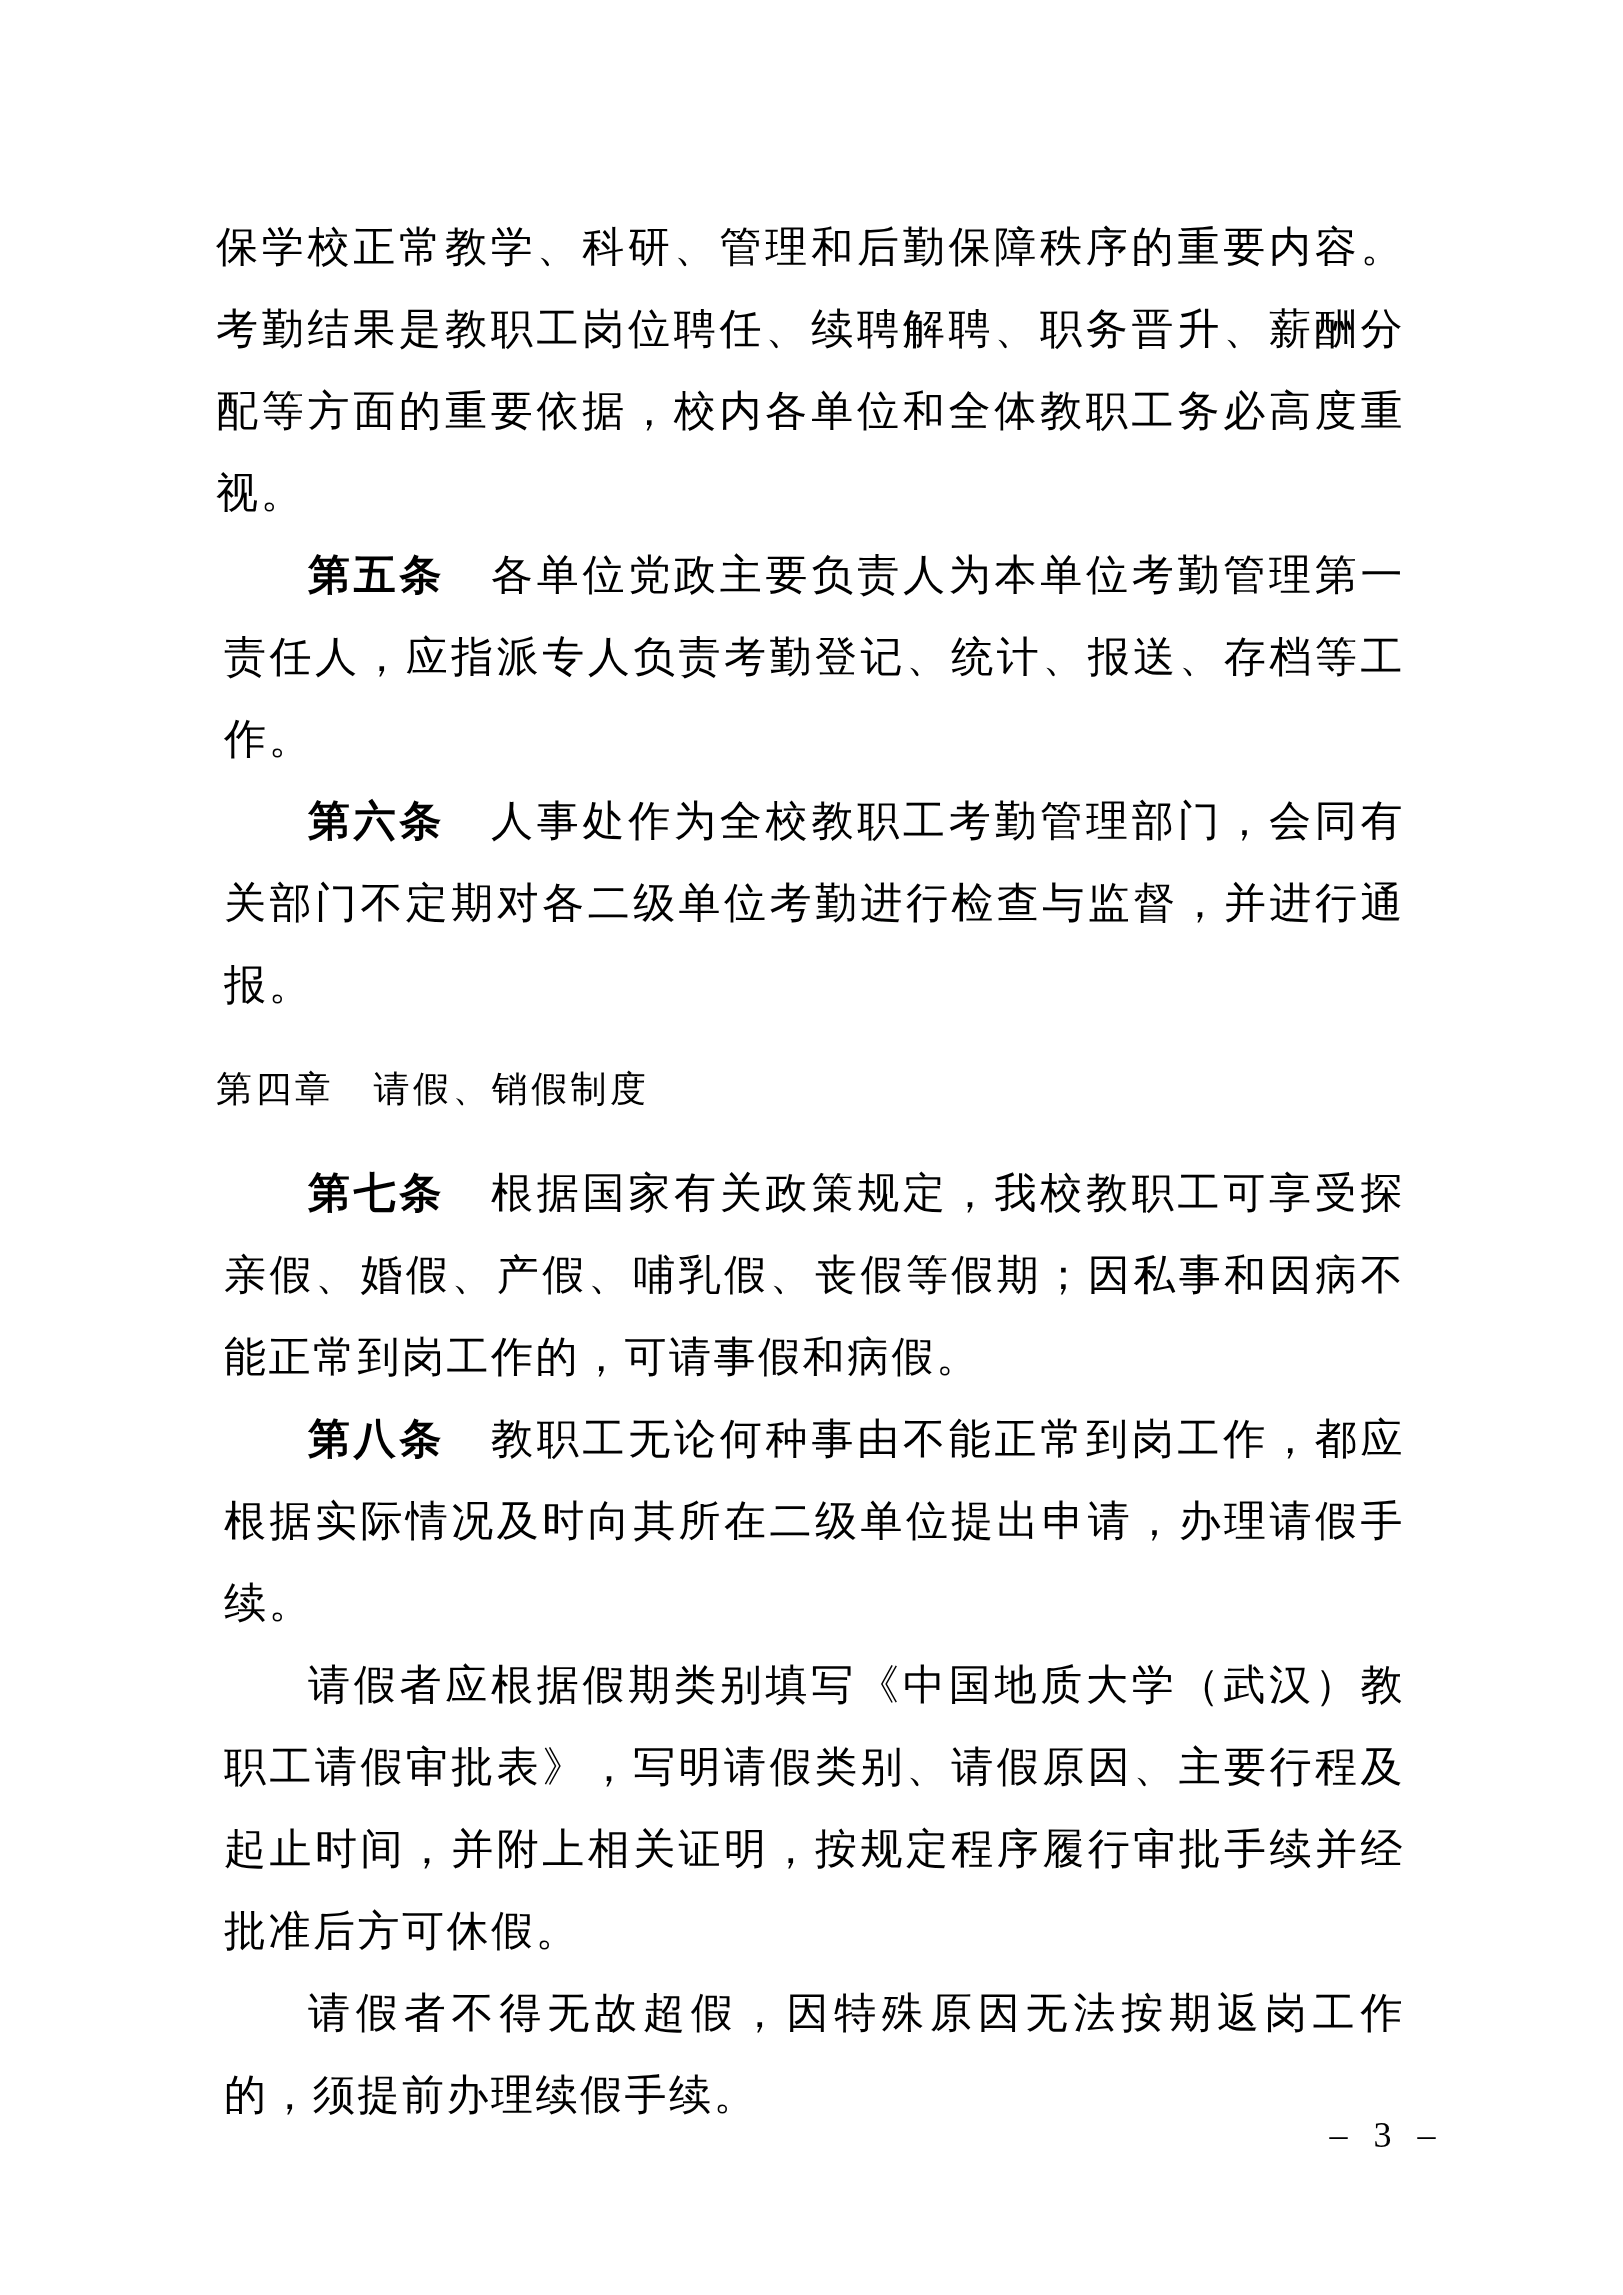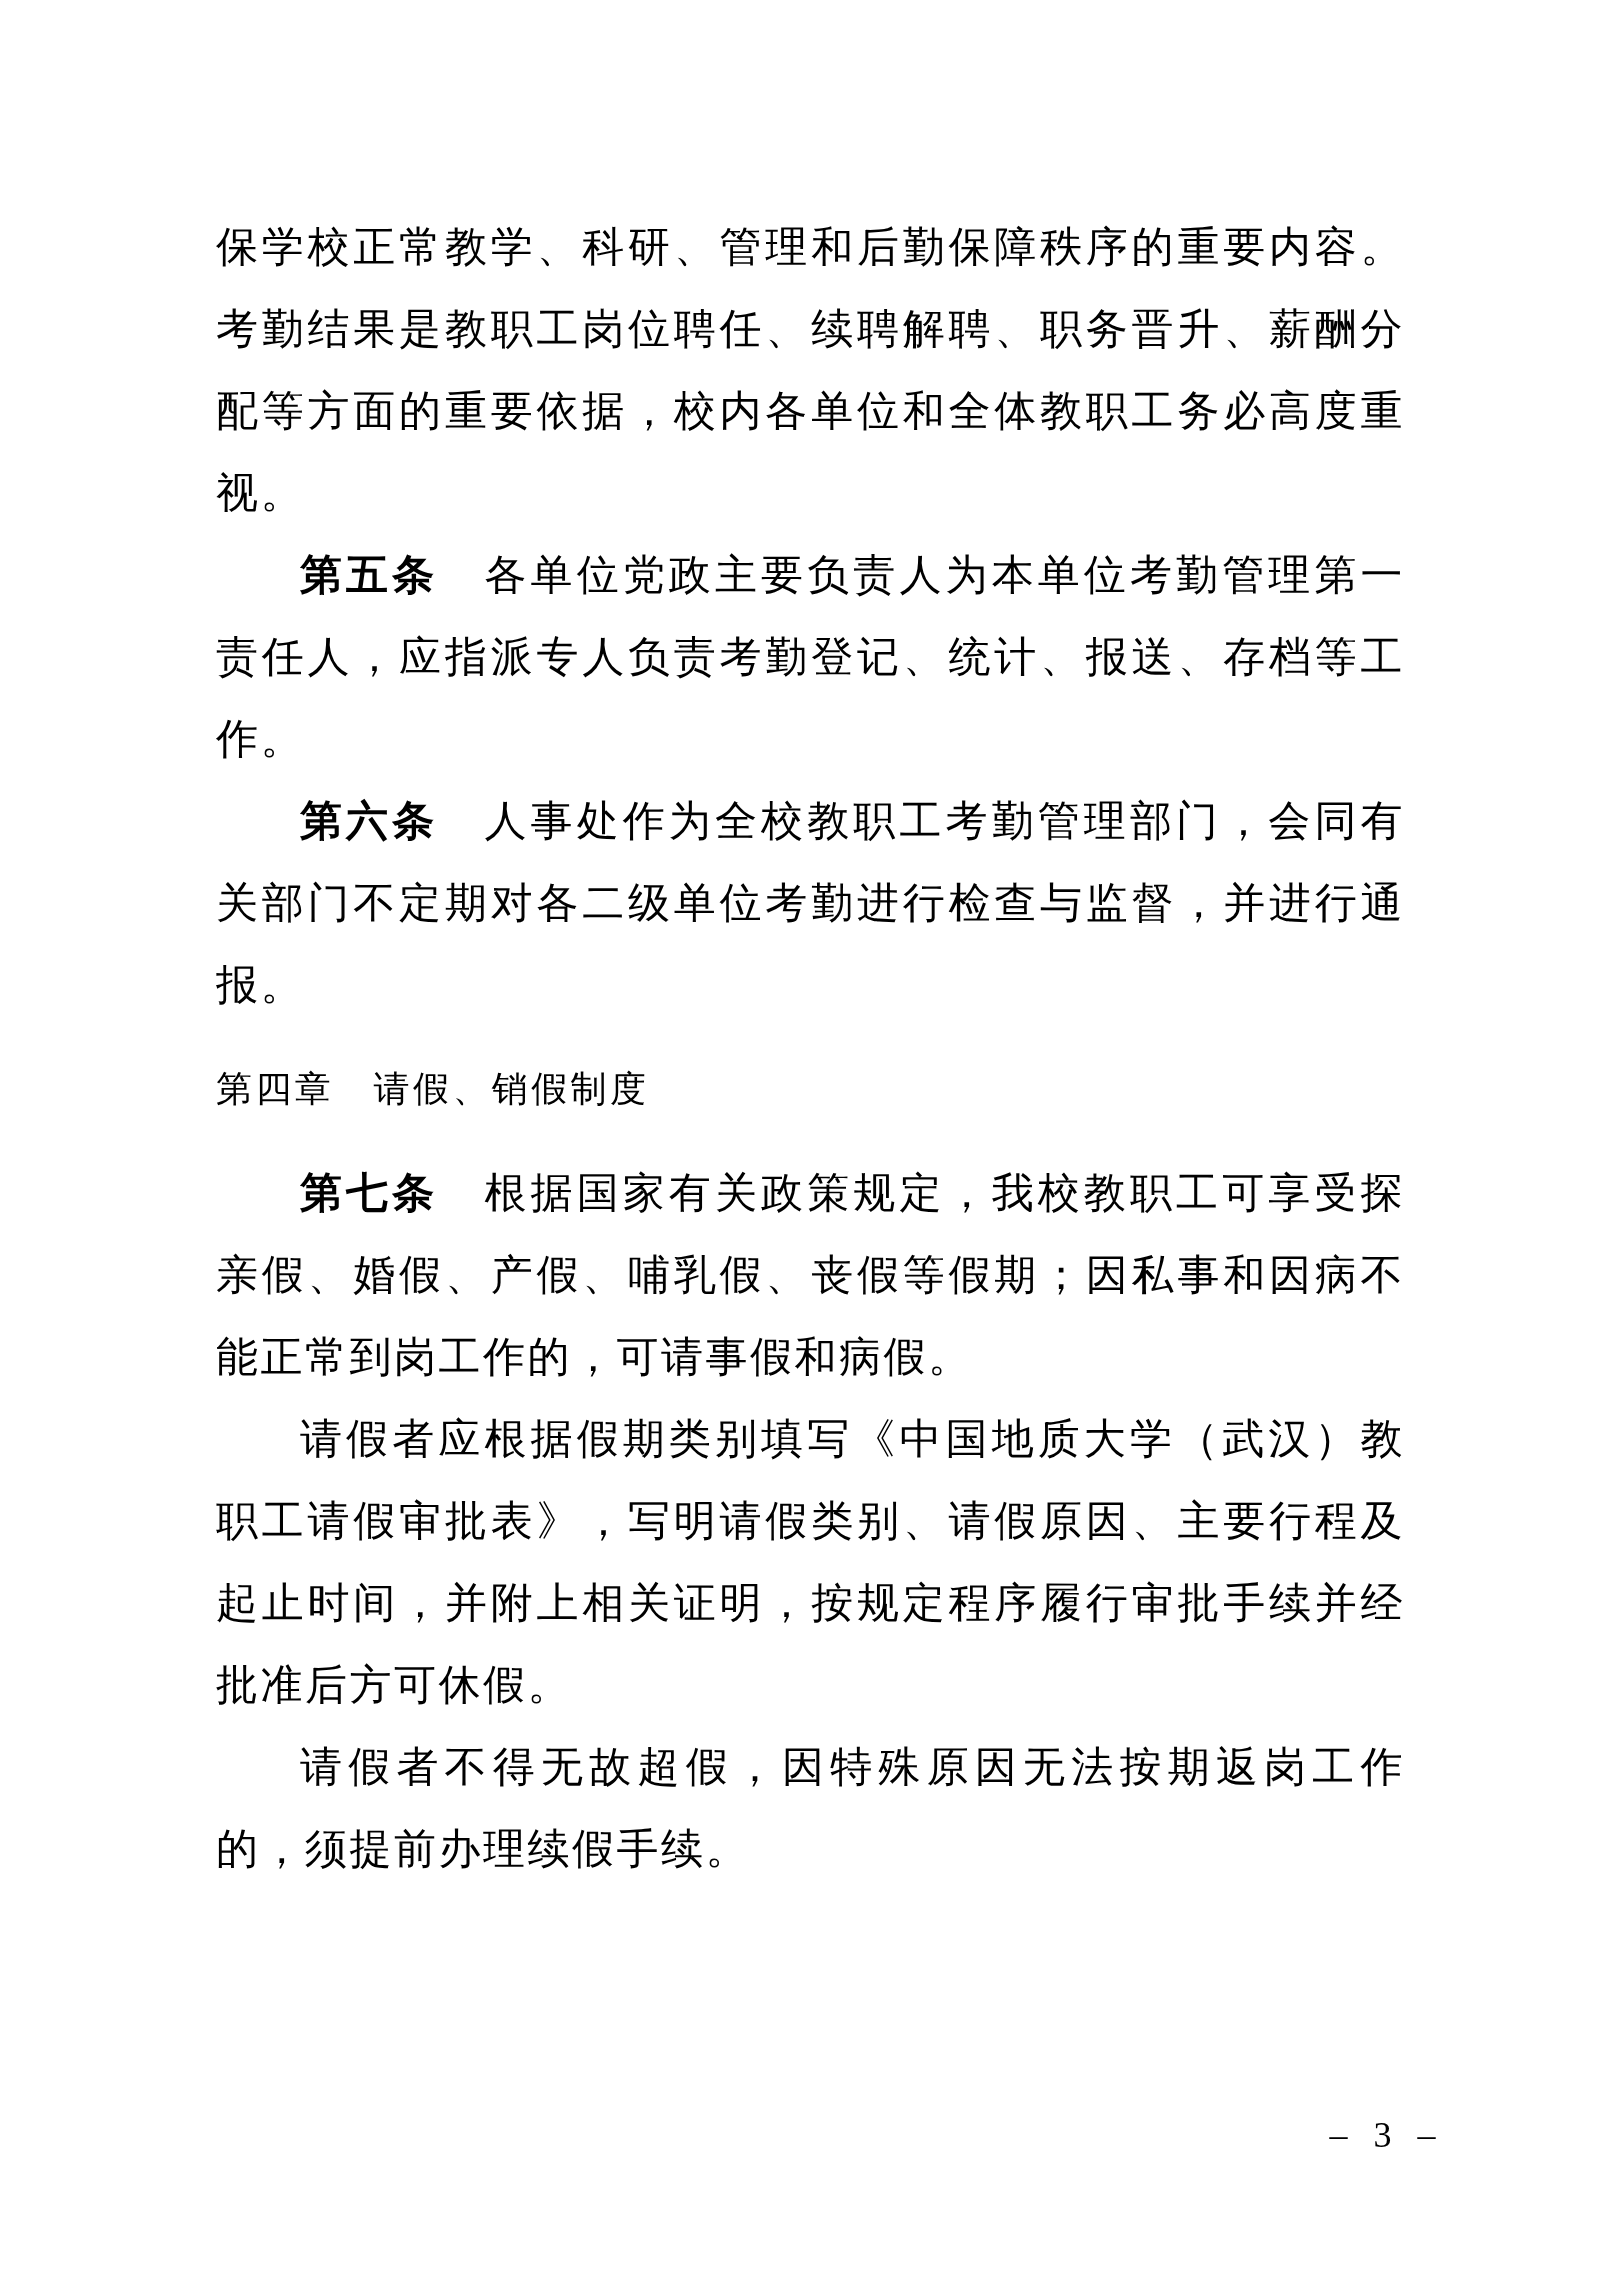--- a/index.html
+++ b/index.html
@@ -23,21 +23,21 @@
     line-height: 82px;
     letter-spacing: 2.5px;
     text-align: justify;
     text-justify: inter-character;
   }
   .para {
     margin: 0;
     padding: 0;
     text-indent: 0;
   }
-  .para.indent { text-indent: 2em; }
+  .para.indent { text-indent: 2em; margin-left: 8px; }
   .lead { font-weight: bold; }
   .chapter-heading {
     margin: 22px 0;
     padding: 0;
     font-family: "Liberation Sans", "DejaVu Sans", sans-serif;
     font-weight: normal;
     font-size: 36px;
     line-height: 82px;
     letter-spacing: 3.4px;
     text-align: left;
@@ -56,18 +56,19 @@
 </head>
 <body>
 
 <div class="page">
   <div class="body-text" id="paragraphs">
       <p class="para"><span>保学校正常教学、科研、管理和后勤保障秩序的重要内容。考勤结果是教职工岗位聘任、续聘解聘、职务晋升、薪酬分配等方面的重要依据，校内各单位和全体教职工务必高度重视。</span></p>
       <p class="para indent"><b class="lead">第五条</b><span>　各单位党政主要负责人为本单位考勤管理第一责任人，应指派专人负责考勤登记、统计、报送、存档等工作。</span></p>
       <p class="para indent"><b class="lead">第六条</b><span>　人事处作为全校教职工考勤管理部门，会同有关部门不定期对各二级单位考勤进行检查与监督，并进行通报。</span></p>
       <h2 class="chapter-heading">第四章　请假、销假制度</h2>
       <p class="para indent"><b class="lead">第七条</b><span>　根据国家有关政策规定，我校教职工可享受探亲假、婚假、产假、哺乳假、丧假等假期；因私事和因病不能正常到岗工作的，可请事假和病假。</span></p>
+      <p class="para indent"><b class="lead">第八条</b><span>　教职工无论何种事由不能正常到岗工作，都应根据实际情况及时向其所在二级单位提出申请，办理请假手续。</span></p>
       <p class="para indent"><span>请假者应根据假期类别填写《中国地质大学（武汉）教职工请假审批表》，写明请假类别、请假原因、主要行程及起止时间，并附上相关证明，按规定程序履行审批手续并经批准后方可休假。</span></p>
       <p class="para indent"><span>请假者不得无故超假，因特殊原因无法按期返岗工作的，须提前办理续假手续。</span></p>
     </div>
   <div class="page-number">– 3 –</div>
 </div>
 
 
 </body></html>

